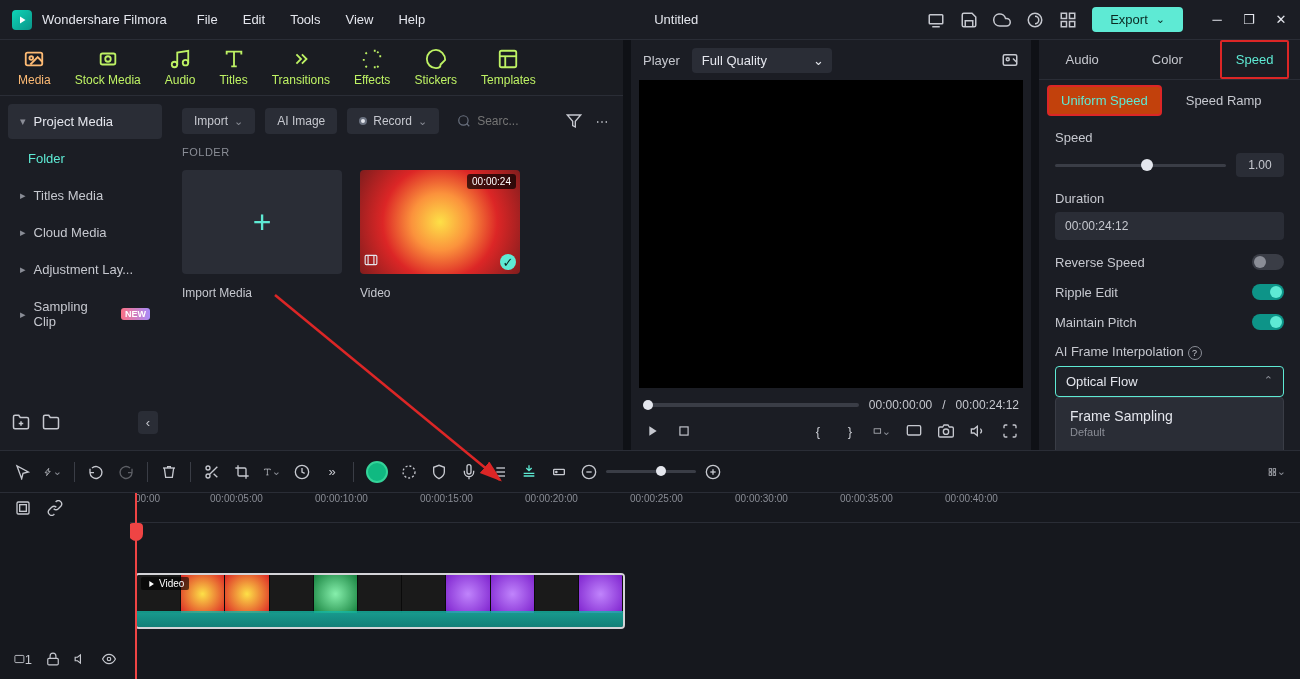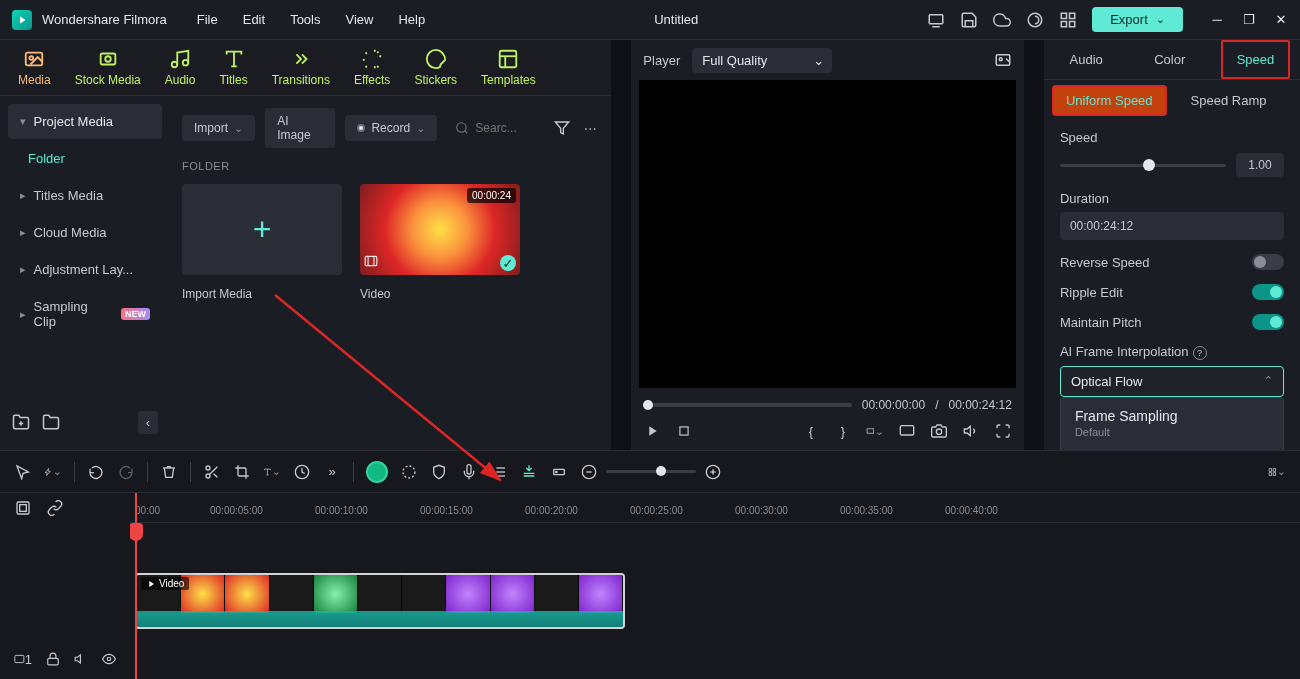--- a/index.html
+++ b/index.html
@@ -39,29 +39,29 @@
 .media-toolbar { display: flex; gap: 10px; align-items: center; margin-bottom: 12px; }
 .tb-btn { background: #2a2d36; padding: 6px 12px; border-radius: 4px; display: flex; align-items: center; gap: 6px; cursor: pointer; font-size: 12px; }
 .tb-btn.rec { background: #2a2d36; }
 .rec-dot { width: 8px; height: 8px; background: #e4e6ed; border-radius: 50%; border: 2px solid #6b7280; }
 .search-box { flex: 1; display: flex; align-items: center; gap: 6px; padding: 6px 8px; color: #6b7280; }
 .search-box input { background: transparent; border: none; color: #c6c8cf; outline: none; font-size: 12px; width: 60px; }
 .tb-right { display: flex; gap: 10px; }
 .folder-label { font-size: 11px; color: #8a8d96; margin-bottom: 12px; letter-spacing: 0.5px; }
 .thumbs-row { display: flex; gap: 18px; }
 .thumb-item { width: 160px; }
-.thumb-box { width: 160px; height: 91px; background: #2a2d36; border-radius: 4px; display: flex; align-items: center; justify-content: center; cursor: pointer; position: relative; overflow: hidden; }
+.thumb-box { width: 160px; height: 104px; background: #2a2d36; border-radius: 4px; display: flex; align-items: center; justify-content: center; cursor: pointer; position: relative; overflow: hidden; }
 .thumb-plus { color: #5eead4; font-size: 32px; font-weight: 300; }
 .thumb-video { background: radial-gradient(circle at 50% 50%, #fde047 0%, #fb923c 30%, #dc2626 60%, #7f1d1d 100%); }
 .thumb-dur { position: absolute; top: 4px; right: 4px; background: rgba(0,0,0,0.7); color: #fff; font-size: 10px; padding: 2px 5px; border-radius: 3px; }
 .thumb-check { position: absolute; bottom: 4px; right: 4px; width: 16px; height: 16px; background: #5eead4; border-radius: 50%; display: flex; align-items: center; justify-content: center; color: #0a2922; }
 .thumb-film { position: absolute; bottom: 4px; left: 4px; color: #e4e6ed; }
 .thumb-cap { font-size: 12px; margin-top: 12px; color: #c6c8cf; }
 
-.preview-panel { width: 400px; background: #1b1d24; margin: 0 20px; display: flex; flex-direction: column; }
+.preview-panel { width: 400px; background: #1b1d24; margin: 0 8px; display: flex; flex-direction: column; }
 .preview-header { height: 40px; display: flex; align-items: center; padding: 0 12px; gap: 12px; }
 .preview-quality { background: #2a2d36; padding: 5px 32px 5px 10px; border-radius: 4px; color: #e4e6ed; cursor: pointer; position: relative; flex:1; max-width:140px; }
 .preview-quality::after { content: '⌄'; position: absolute; right: 8px; }
 .preview-hdr-right { margin-left: auto; }
 .preview-video { flex: 1; background: #000; margin: 0 8px; }
 .playback-bar { padding: 10px 12px; }
 .progress-row { display: flex; align-items: center; gap: 10px; margin-bottom: 10px; }
 .progress-track { flex: 1; height: 4px; background: #3a3d46; border-radius: 2px; position: relative; }
 .progress-knob { width: 10px; height: 10px; background: #e4e6ed; border-radius: 50%; position: absolute; left: 0; top: -3px; }
 .time-text { font-size: 12px; color: #c6c8cf; }
@@ -109,21 +109,21 @@
 .zoom-knob { width: 10px; height: 10px; background: #e4e6ed; border-radius: 50%; position: absolute; top: -4px; left: 55%; }
 .tl-right { margin-left: auto; display: flex; gap: 12px; align-items: center; }
 .avatar-green { width: 22px; height: 22px; background: #10b981; border-radius: 50%; border: 2px solid #34d399; }
 
 .tl-body { display: flex; height: 187px; }
 .tl-left { width: 130px; display: flex; flex-direction: column; }
 .tl-left-top { height: 30px; display: flex; align-items: center; gap: 14px; padding: 0 14px; }
 .tl-track-head { flex:1; display: flex; align-items: flex-end; padding: 0 14px 12px; gap: 14px; }
 .tl-content { flex: 1; position: relative; overflow: hidden; }
 .ruler { height: 30px; border-bottom: 1px solid #2a2d36; position: relative; display: flex; }
-.ruler-mark { position: absolute; top: 12px; font-size: 10px; color: #8a8d96; }
+.ruler-mark { position: absolute; top: 0; font-size: 10px; color: #8a8d96; }
 .playhead { position: absolute; top: 0; bottom: 0; left: 5px; width: 2px; background: #ef4444; z-index: 5; }
 .playhead-head { width: 14px; height: 18px; background: #ef4444; border-radius: 4px 4px 7px 7px; position: absolute; top: 30px; left: -6px; }
 .track-row { height: 60px; margin-top: 50px; position: relative; }
 .clip { position: absolute; left: 5px; width: 490px; height: 56px; border: 2px solid #d4d4d8; border-radius: 4px; background: #2a2d36; overflow: hidden; display: flex; }
 .clip-lbl { position: absolute; top: 2px; left: 4px; background: rgba(0,0,0,0.6); color: #fff; font-size: 10px; padding: 1px 5px; border-radius: 2px; display: flex; gap: 3px; align-items: center; z-index: 3; }
 .clip-seg { flex: 1; height: 38px; background: radial-gradient(circle, #fde047, #dc2626); border-right: 1px solid #0a0a0a; }
 .clip-seg.d { background: #1a1a1a; }
 .clip-seg.g { background: radial-gradient(circle,#86efac,#15803d); }
 .clip-seg.p { background: radial-gradient(circle,#c084fc,#7e22ce); }
 .clip-wave { position: absolute; bottom: 0; left: 0; right: 0; height: 16px; background: linear-gradient(0deg, #0d9488, #14b8a6); opacity: 0.8; }

